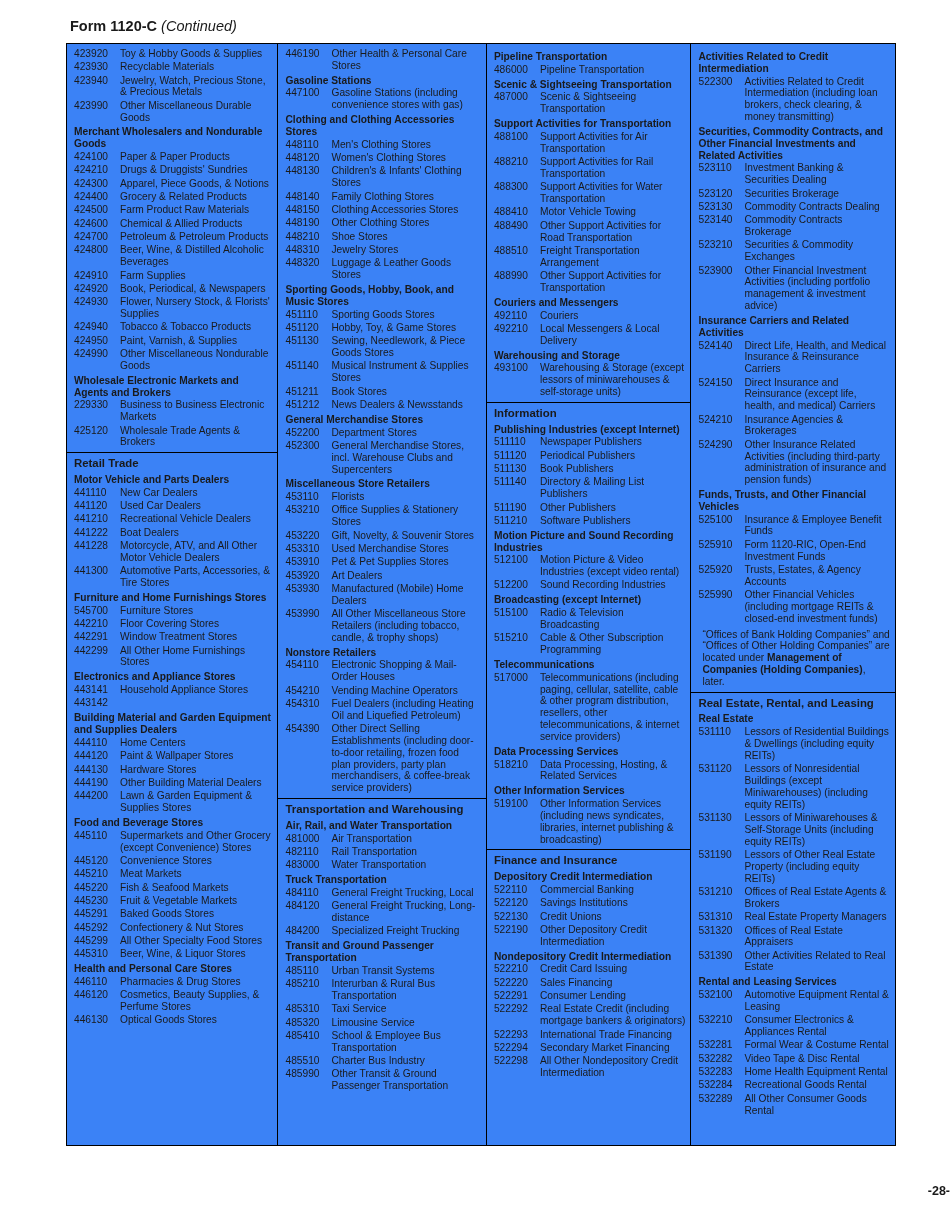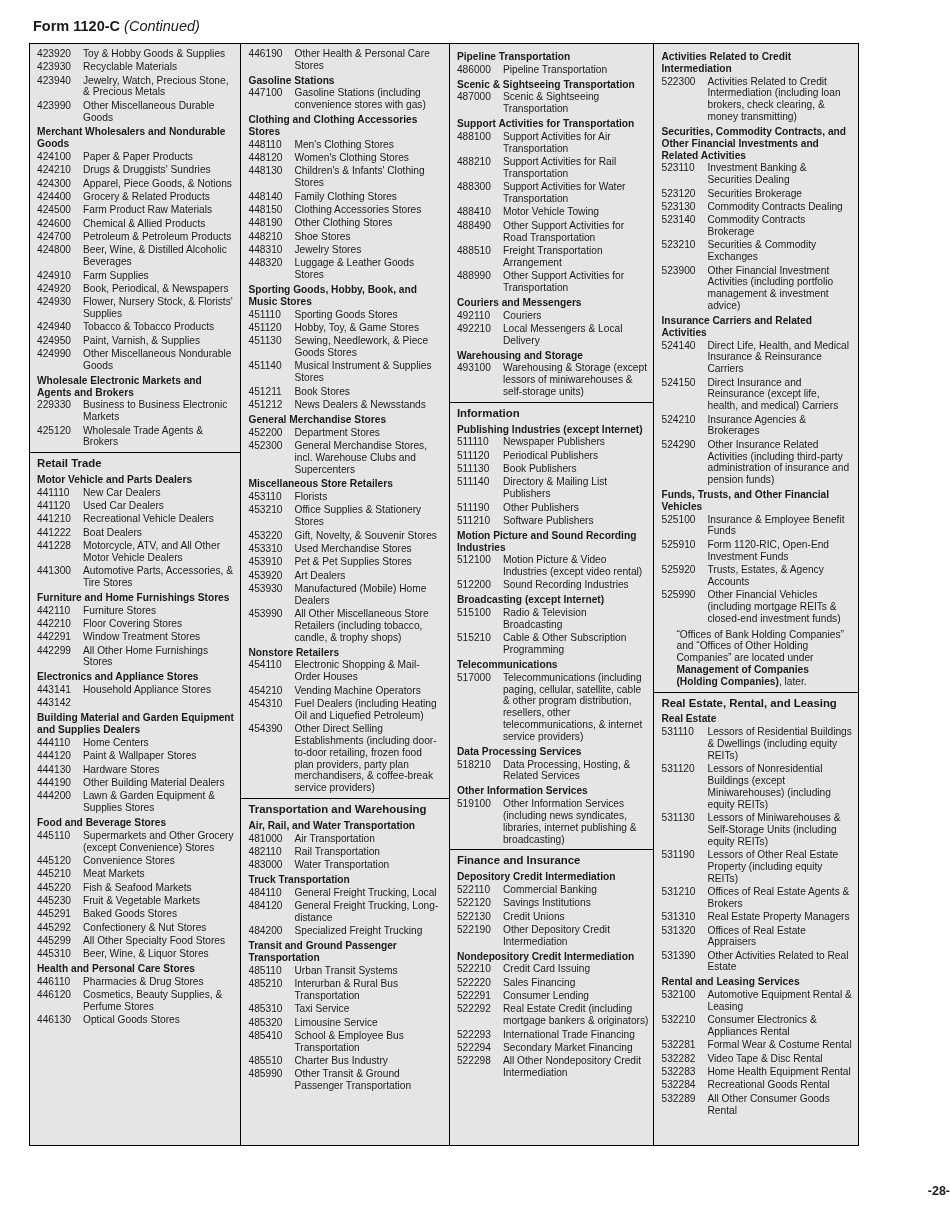--- a/index.html
+++ b/index.html
@@ -13,41 +13,41 @@
     font-family: "Liberation Sans", sans-serif;
     color: #1a1a1a;
     position: relative;
     overflow: hidden;
   }
   .page {
     position: relative;
     width: 950px;
     height: 1230px;
     box-sizing: border-box;
-    padding: 18px 56px 0 29px;
+    padding: 18px 56px 0 66px;
   }
   .form-header {
     font-size: 14.5px;
     margin: 0 0 9px 4px;
     white-space: nowrap;
   }
   .form-header .ttl {
     font-weight: bold;
   }
   .form-header .cont {
     font-style: italic;
     font-weight: normal;
   }
   .table-frame {
     border: 1.4px solid #000;
     display: flex;
     width: 830px;
     height: 1103px;
     box-sizing: border-box;
-    background: #e5e5e5;
+    background: #3b82f6;
   }
   .col {
     box-sizing: border-box;
     padding: 4px 5px 0 5px;
     border-right: 1.4px solid #000;
     overflow: hidden;
   }
   .col:last-child { border-right: none; }
   .col-1 { width: 213px; }
   .col-2 { width: 210px; }
@@ -79,21 +79,21 @@
     margin-left: 2px;
     white-space: nowrap;
   }
   .desc {
     flex: 1 1 auto;
     padding-left: 4px;
   }
   .note {
     font-size: 10.2px;
     line-height: 1.16;
-    margin: 4px 0 2px 17px;
+    margin: 4px 0 2px 6px;
   }
   .note b { font-weight: bold; }
   .rule {
     border-top: 1.4px solid #000;
     margin: 4px -5px 0 -5px;
   }
   .footer {
     position: absolute;
     left: 0;
     right: 0;
@@ -219,21 +219,21 @@
         <div class="row">
           <span class="code">441228</span>
           <span class="desc">Motorcycle, ATV, and All Other Motor Vehicle Dealers</span>
         </div>
         <div class="row">
           <span class="code">441300</span>
           <span class="desc">Automotive Parts, Accessories, &amp; Tire Stores</span>
         </div>
         <div class="sub">Furniture and Home Furnishings Stores</div>
         <div class="row">
-          <span class="code">442110</span>
+          <span class="code">545700</span>
           <span class="desc">Furniture Stores</span>
         </div>
         <div class="row">
           <span class="code">442210</span>
           <span class="desc">Floor Covering Stores</span>
         </div>
         <div class="row">
           <span class="code">442291</span>
           <span class="desc">Window Treatment Stores</span>
         </div>

